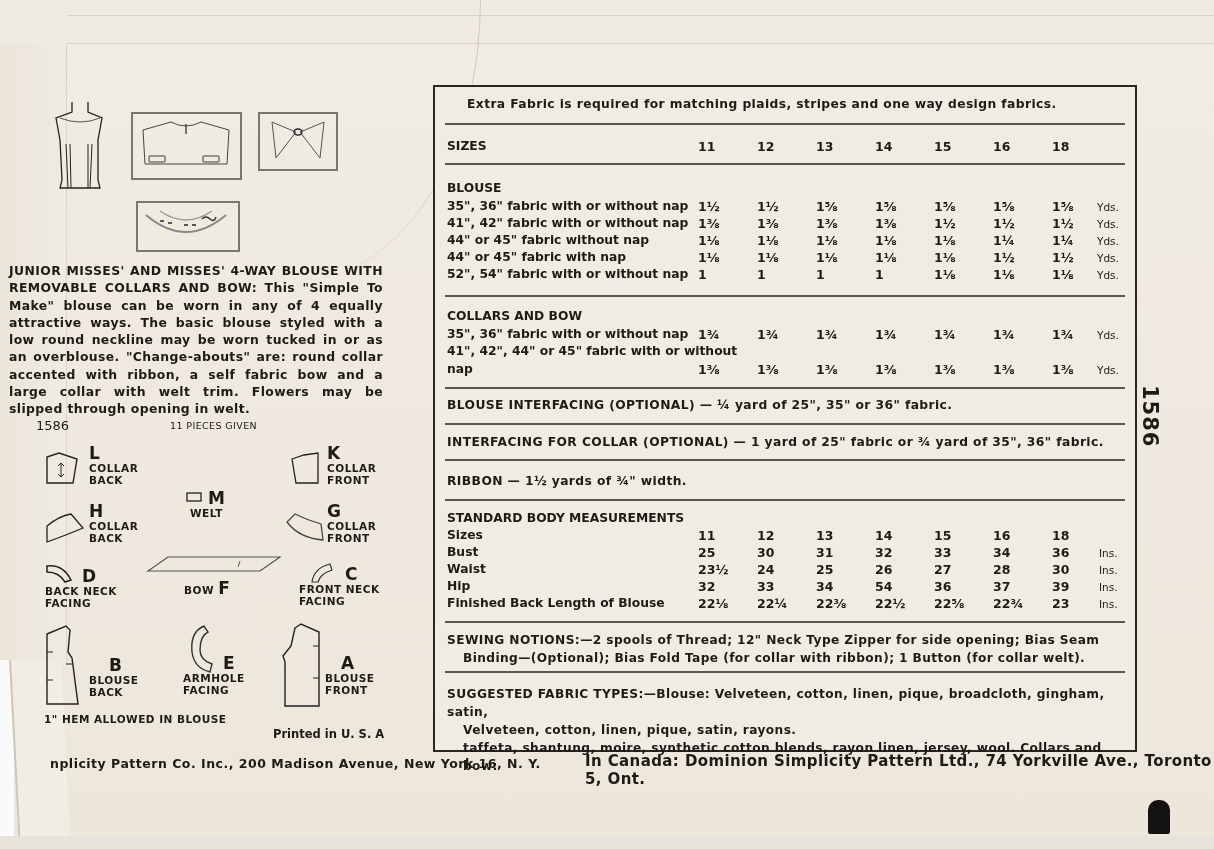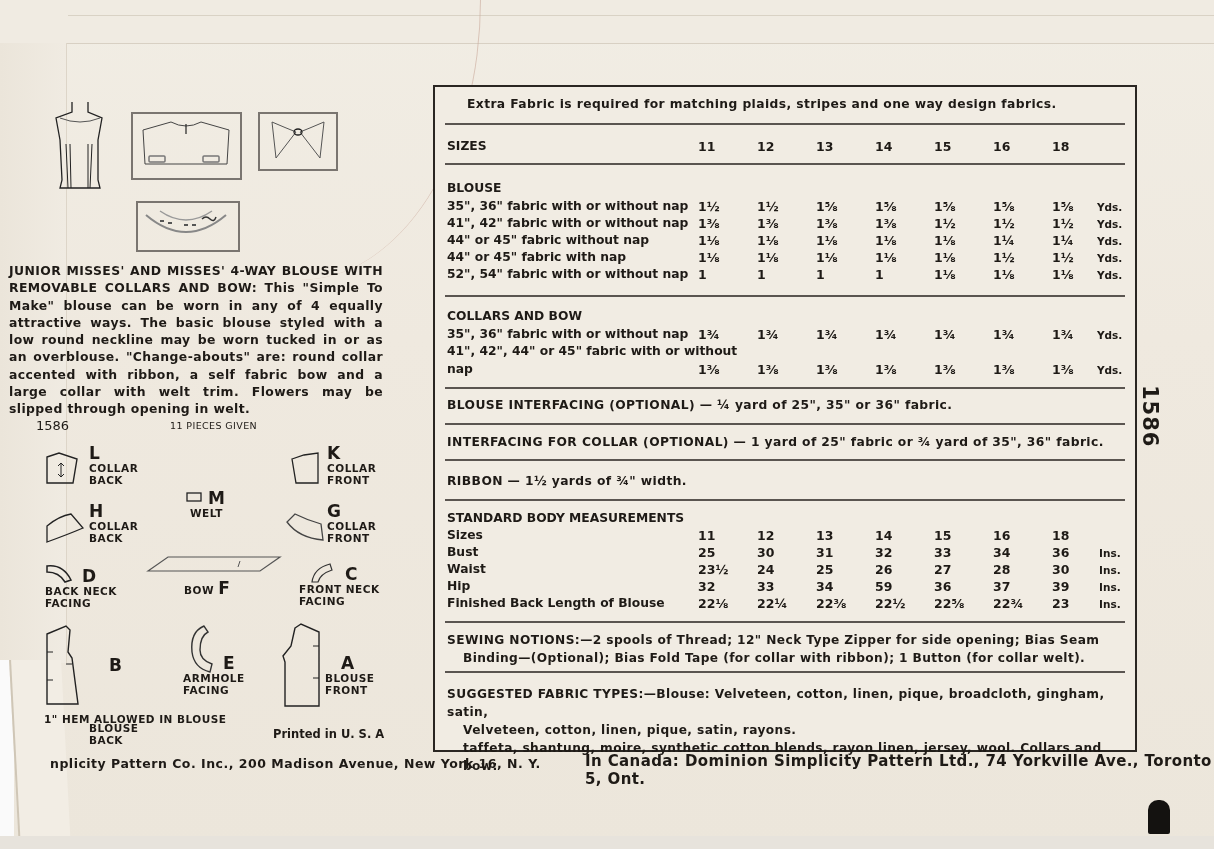--- a/index.html
+++ b/index.html
@@ -30,21 +30,21 @@
   .side-num-wrap{position:absolute;left:1162px;top:385px;}
   .tab-black{position:absolute;left:1148px;top:800px;width:22px;height:34px;background:#141210;border-radius:10px 10px 2px 2px;}
 
   
   .chart{position:absolute;left:433px;top:85px;width:700px;height:663px;border:2px solid #2a2622;background:#f1ece3;}
   .row{position:absolute;left:12px;right:12px;font-size:12.3px;font-weight:bold;letter-spacing:.4px;}
   .rule{position:absolute;left:10px;right:10px;height:2px;background:#5a5550;}
   .grid{position:absolute;left:12px;right:10px;}
   .gl{position:absolute;white-space:nowrap;font-weight:bold;font-size:12.3px;}
   .gc{position:absolute;font-weight:bold;font-size:12.5px;}
-  .yd{position:absolute;font-weight:bold;font-size:10.5px;}
+  .yd{position:absolute;font-weight:normal;font-size:10.5px;}
   .para{position:absolute;left:12px;right:12px;font-weight:bold;font-size:12.2px;line-height:18px;letter-spacing:.4px;}
   .para .indent{padding-left:28px;display:block;}
 </style>
 </head>
 <body>
 
 <div class="paper">
   <div class="fold-top"></div>
   <div class="fold-top2"></div>
   <div class="left-flap"></div>
@@ -147,21 +147,21 @@
       <span class="letter" style="margin-left:46px;">C</span>
       <span style="display:block;width:90px;">FRONT NECK FACING</span>
     </div>
 
   <svg class="piece-icon" style="left:44px;top:624px" width="38" height="82" viewBox="0 0 38 82">
     <path d="M3 10 L22 2 L26 6 L24 28 L28 34 L34 80 L3 80 Z" fill="none" stroke="#222" stroke-width="1.4"></path>
     <path d="M3 28 h6 M3 56 h6 M22 40 h6" stroke="#222" stroke-width="1"></path>
   </svg>
   <div class="piece" style="left:89px;top:657px;">
       <span class="letter" style="margin-left:20px;">B</span>
-      <span style="display:block;width:50px;margin-top:48px;">BLOUSE BACK</span>
+      <span style="display:block;width:50px;">BLOUSE BACK</span>
     </div>
 
   <svg class="piece-icon" style="left:188px;top:624px" width="26" height="50" viewBox="0 0 26 50">
       <path d="M16 2 Q2 8 4 28 Q6 44 22 48 L24 40 Q12 36 12 26 Q12 12 20 8 Z" fill="none" stroke="#333" stroke-width="1.4"></path>
     </svg>
   <div class="piece" style="left:183px;top:655px;">
       <span class="letter" style="margin-left:40px;">E</span>
       <span style="display:block;width:70px;">ARMHOLE FACING</span>
     </div>
 
@@ -324,21 +324,21 @@
         <span class="gc" style="left:487px;">27</span>
         <span class="gc" style="left:546px;">28</span>
         <span class="gc" style="left:605px;">30</span>
         <span class="yd" style="left:652px;top:2px;">Ins.</span>
     </div>
     <div class="grid" style="top:492px;">
       <span class="gl">Hip</span>
       <span class="gc" style="left:251px;">32</span>
         <span class="gc" style="left:310px;">33</span>
         <span class="gc" style="left:369px;">34</span>
-        <span class="gc" style="left:428px;">59</span>
+        <span class="gc" style="left:428px;">54</span>
         <span class="gc" style="left:487px;">36</span>
         <span class="gc" style="left:546px;">37</span>
         <span class="gc" style="left:605px;">39</span>
         <span class="yd" style="left:652px;top:2px;">Ins.</span>
     </div>
     <div class="grid" style="top:509px;">
       <span class="gl">Finished Back Length of Blouse</span>
       <span class="gc" style="left:251px;">22⅛</span>
         <span class="gc" style="left:310px;">22¼</span>
         <span class="gc" style="left:369px;">22⅜</span>

